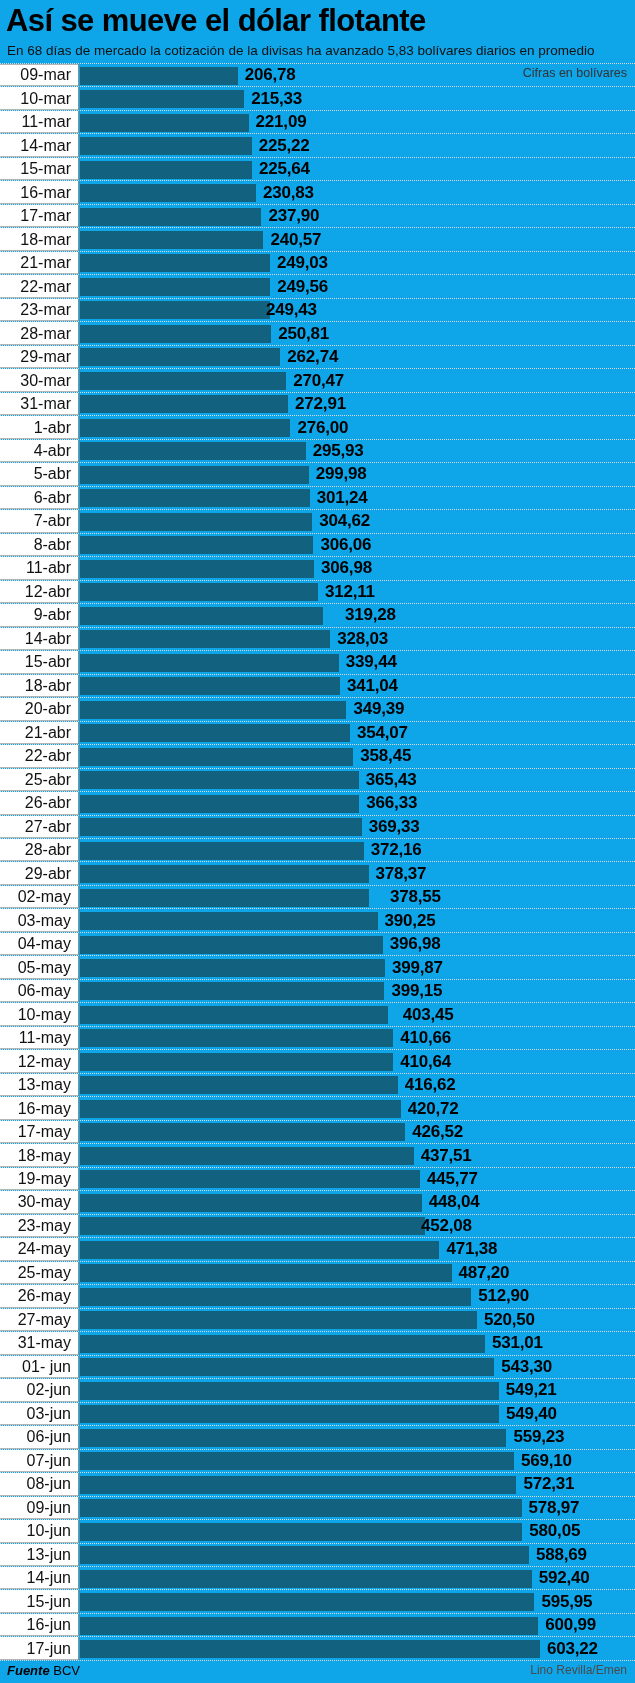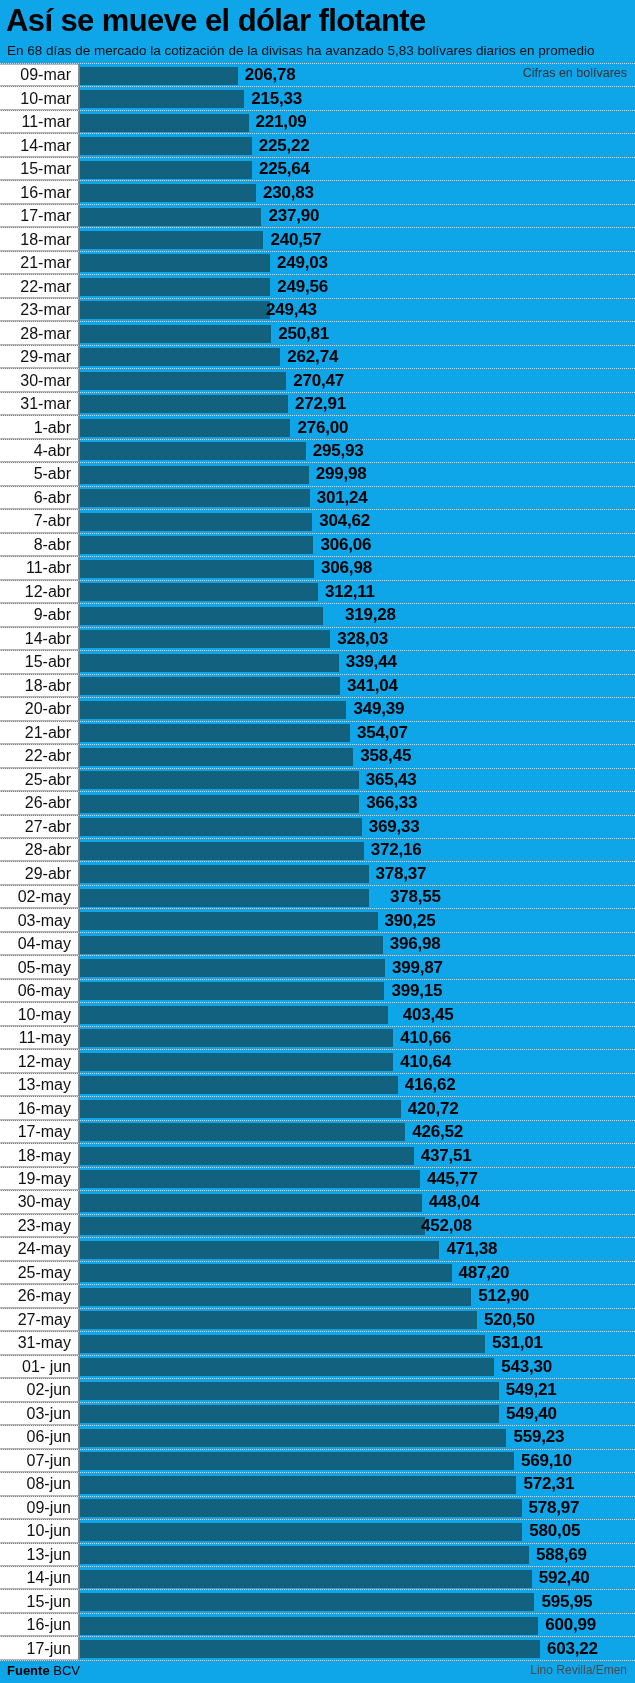--- a/index.html
+++ b/index.html
@@ -94,21 +94,21 @@
   .ftr {
     position: absolute;
     left: 0; right: 0; bottom: 0;
     height: 22px;
     display: flex;
     align-items: center;
     justify-content: space-between;
     padding: 0 8px 2px 7px;
   }
   .ftr .source { font-size: 13px; color: #000; }
-  .ftr .source .lbl { font-weight: 700; }
+  .ftr .source .lbl { font-weight: 700; font-style: italic; }
   .ftr .credit { font-size: 12px; color: #4a4a4a; }
 </style>
 </head>
 <body>
 
 <div class="canvas">
 
   <div class="hdr">
     <h1>Así se mueve el dólar flotante</h1>
     <p>En 68 días de mercado la cotización de la divisas ha avanzado 5,83 bolívares diarios en promedio</p>

